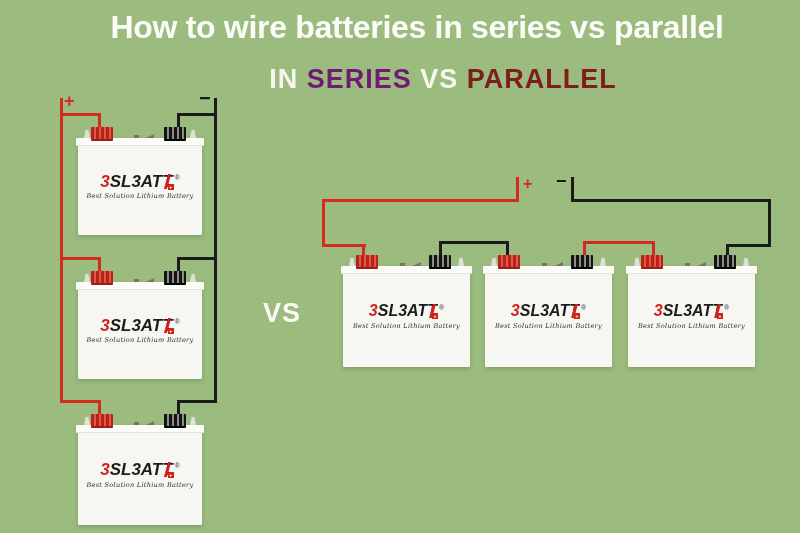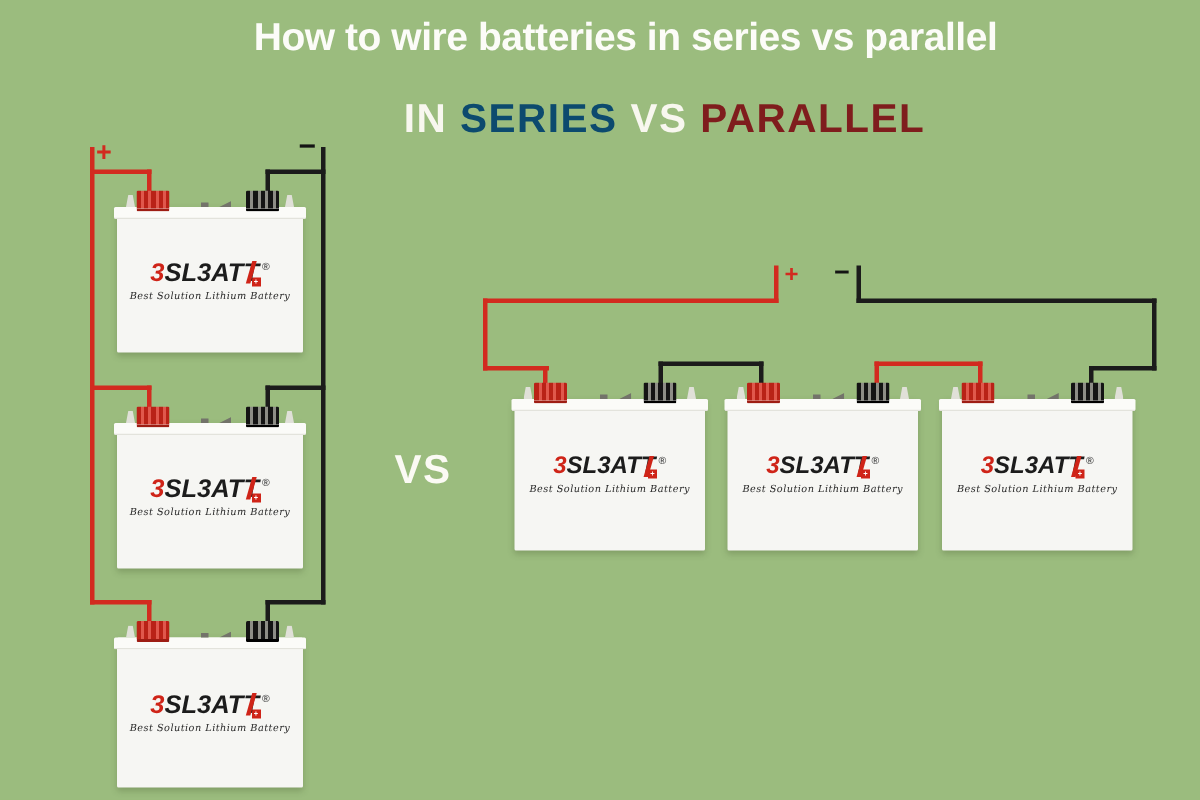--- a/index.html
+++ b/index.html
@@ -4,29 +4,29 @@
 <style>
   html,body { margin:0; padding:0; background:#9bbc7e; }
   .stage {
     position:relative; width:800px; height:533px; overflow:hidden;
     background:#9bbc7e;
     font-family:"Liberation Sans", sans-serif;
   }
   
   .title {
     position:absolute; top:9px; left:0; right:0; padding-left:34px;
-    text-align:center; font-size:26px; font-weight:bold; color:#fcfcf8;
+    text-align:center; font-size:32px; font-weight:bold; color:#fcfcf8;
     letter-spacing:-0.3px;
   }
   .subtitle {
     position:absolute; top:64px; left:0; right:0; padding-left:86px;
     text-align:center; font-size:27px; font-weight:bold; letter-spacing:1px;
   }
   .sub-in, .sub-vs { color:#f8f7ef; }
-  .sub-series { color:#0c4a6e; }
+  .sub-series { color:#701a75; }
   .sub-parallel { color:#7f1d1d; }
   
   .wire { position:absolute; }
   .wire.red { background:#d22b1f; }
   .wire.black { background:#1b1b1b; }
   .polarity { position:absolute; font-weight:bold; line-height:1; }
   .polarity.pos { color:#d22b1f; }
   .polarity.neg { color:#141414; }
   
   .vs {

